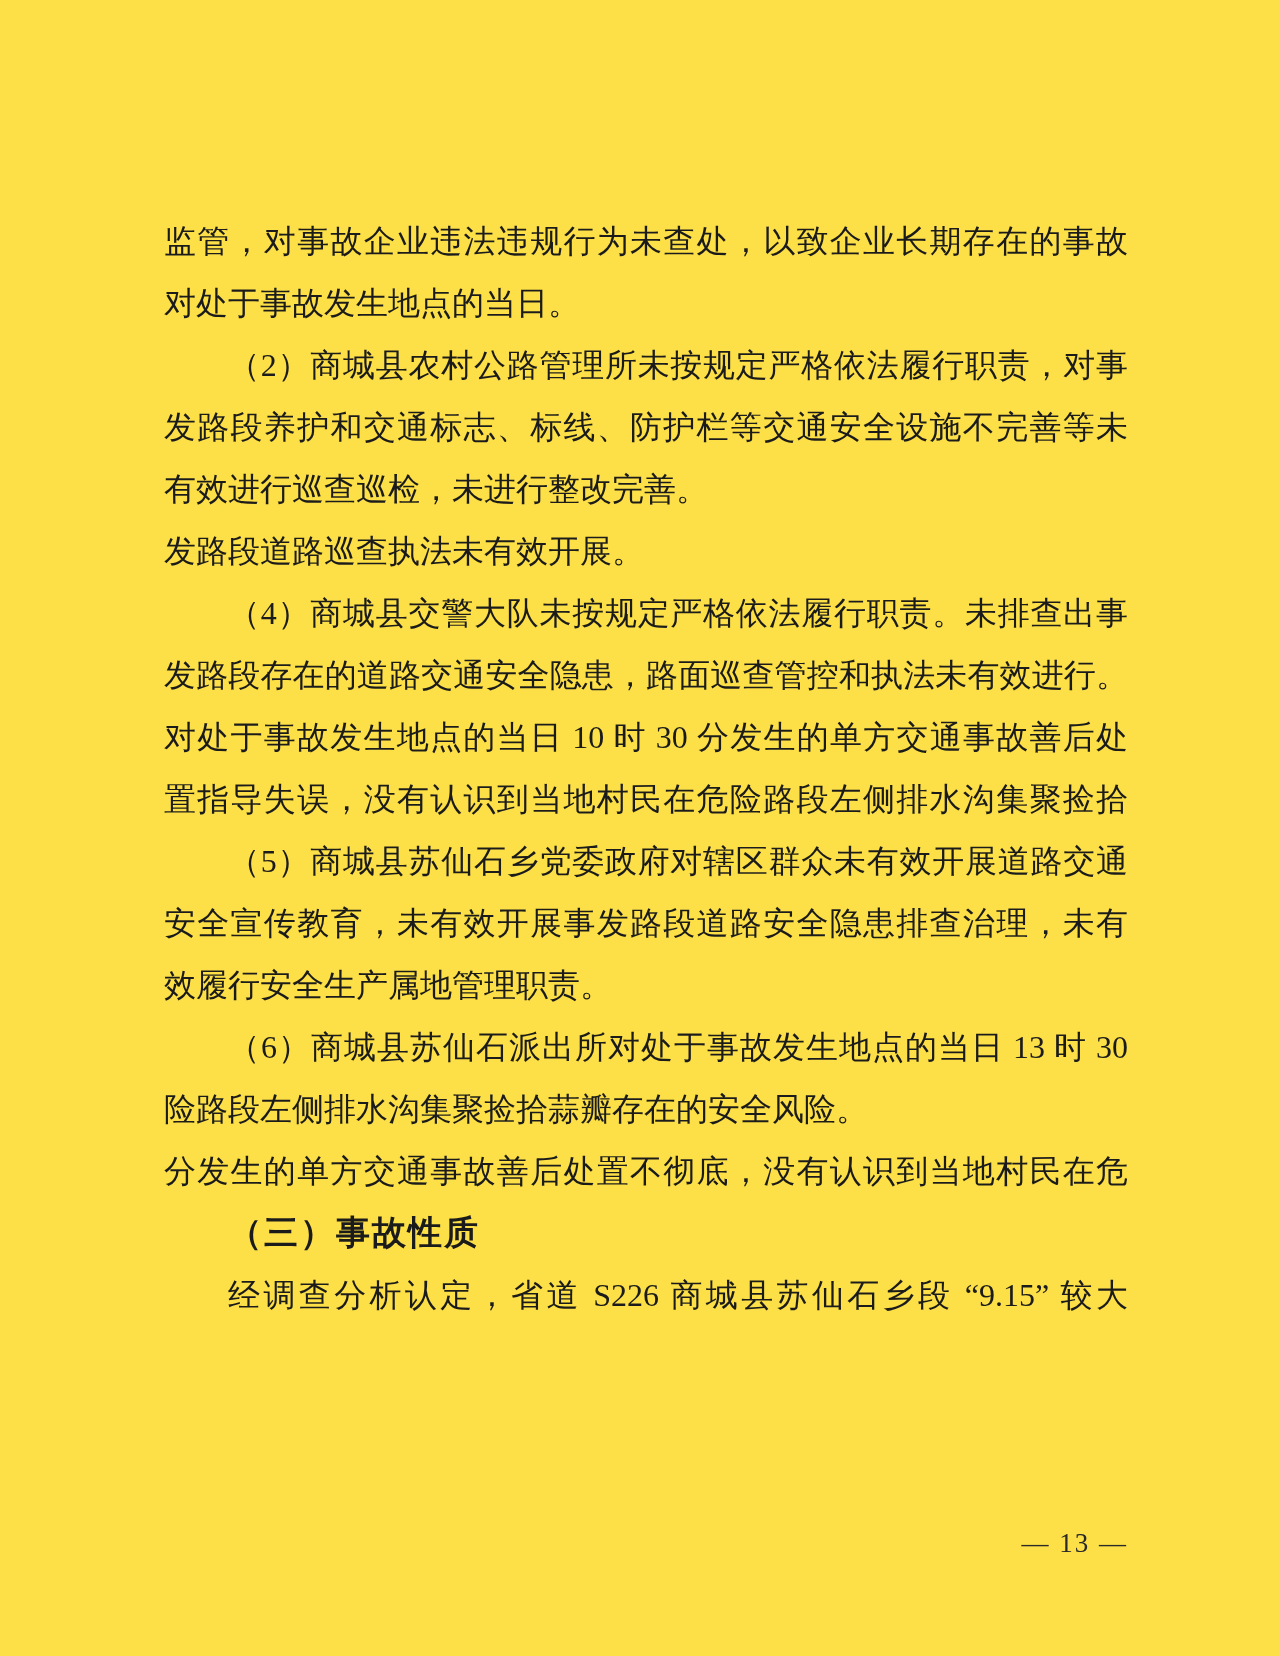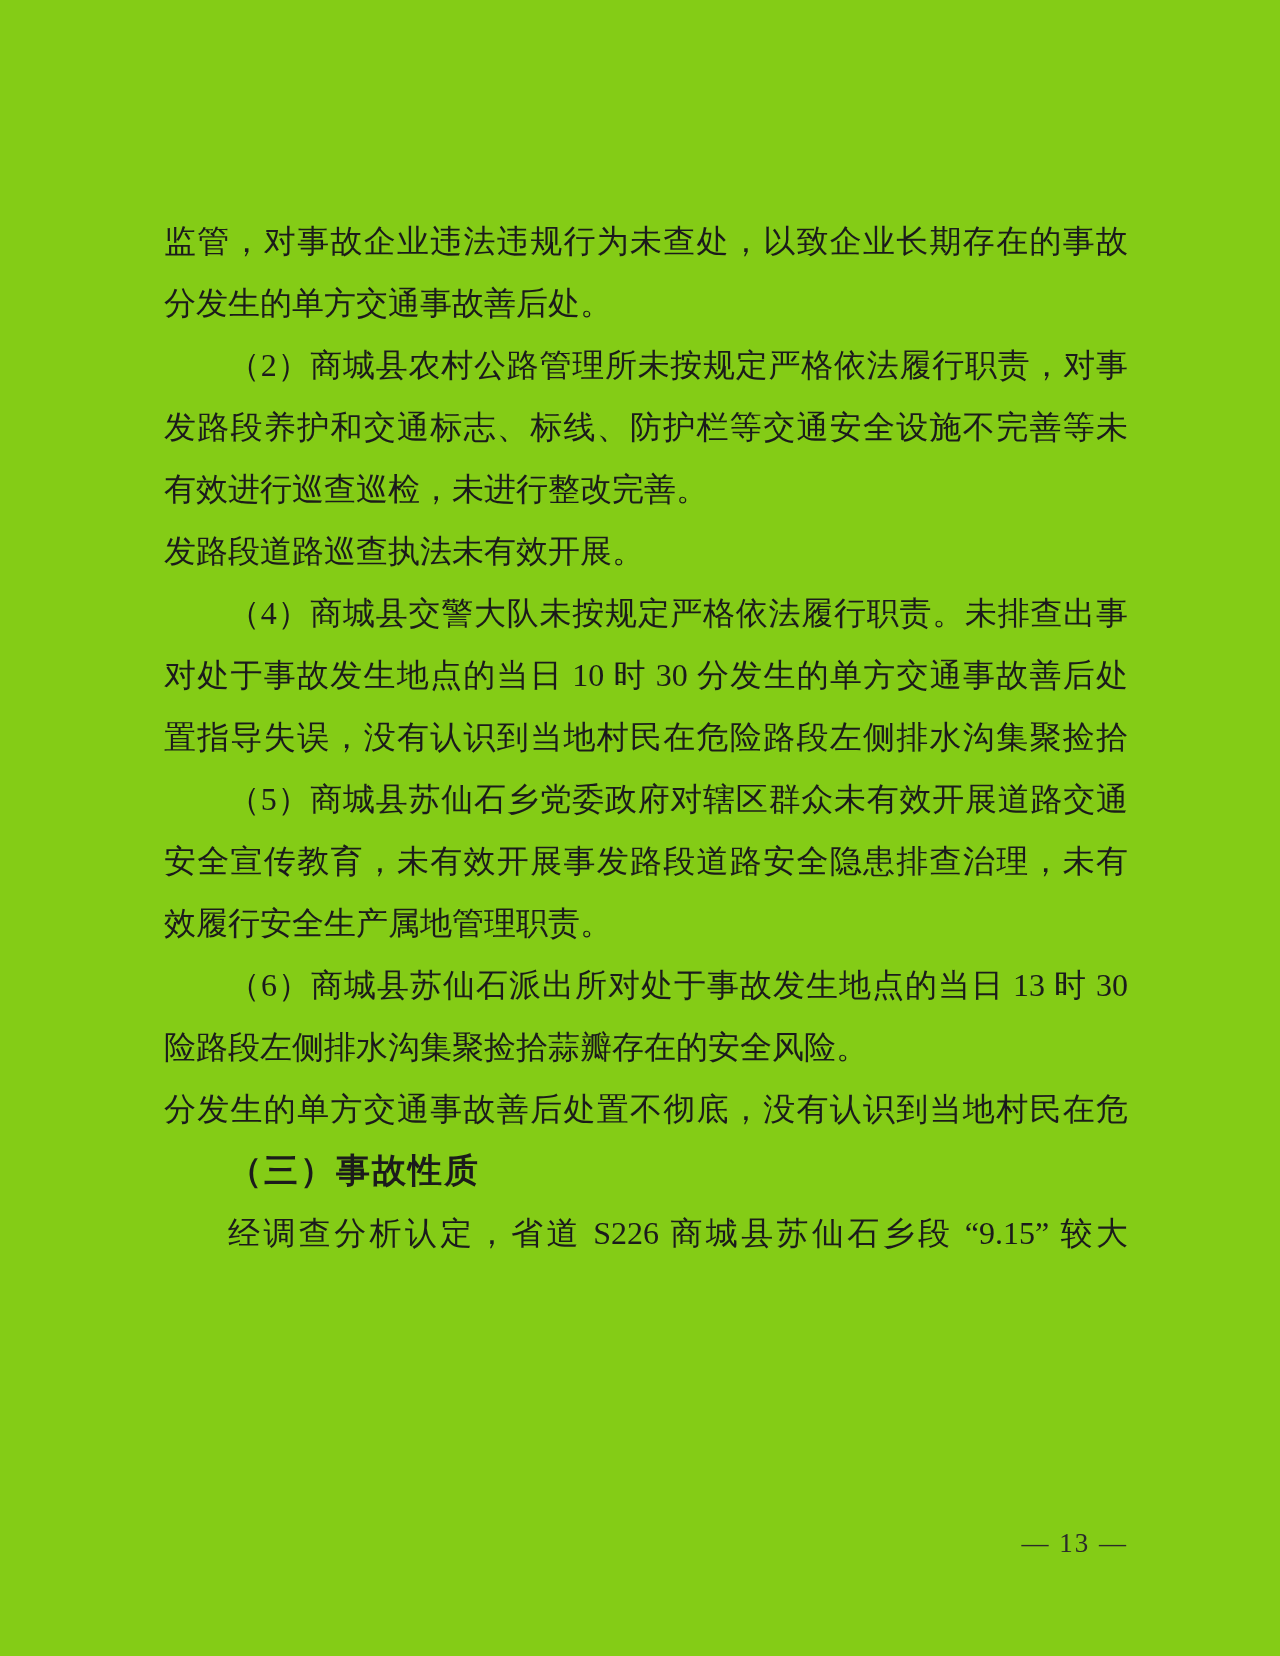--- a/index.html
+++ b/index.html
@@ -4,21 +4,21 @@
 <style>
   html, body {
     margin: 0;
     padding: 0;
     background: #ffffff;
   }
   .page {
     position: relative;
     width: 1280px;
     height: 1656px;
-    background: #84cc16;
+    background: #fde047;
     overflow: hidden;
     font-family: "Liberation Serif", "DejaVu Serif", serif;
   }
   .text-block {
     position: absolute;
     left: 164px;
     top: 210px;
     width: 964px;
   }
   .line {
@@ -50,26 +50,27 @@
     color: #2a2a2a;
     letter-spacing: 2px;
   }
 </style>
 </head>
 <body>
 
 <div class="page">
   <div class="text-block">
       <div class="line justify">监管，对事故企业违法违规行为未查处，以致企业长期存在的事故</div>
-      <div class="line">分发生的单方交通事故善后处。</div>
+      <div class="line">对处于事故发生地点的当日。</div>
       <div class="line justify indent">（2）商城县农村公路管理所未按规定严格依法履行职责，对事</div>
       <div class="line justify">发路段养护和交通标志、标线、防护栏等交通安全设施不完善等未</div>
       <div class="line">有效进行巡查巡检，未进行整改完善。</div>
       <div class="line">发路段道路巡查执法未有效开展。</div>
       <div class="line justify indent">（4）商城县交警大队未按规定严格依法履行职责。未排查出事</div>
+      <div class="line justify">发路段存在的道路交通安全隐患，路面巡查管控和执法未有效进行。</div>
       <div class="line justify">对处于事故发生地点的当日 10 时 30 分发生的单方交通事故善后处</div>
       <div class="line justify">置指导失误，没有认识到当地村民在危险路段左侧排水沟集聚捡拾</div>
       <div class="line justify indent">（5）商城县苏仙石乡党委政府对辖区群众未有效开展道路交通</div>
       <div class="line justify">安全宣传教育，未有效开展事发路段道路安全隐患排查治理，未有</div>
       <div class="line">效履行安全生产属地管理职责。</div>
       <div class="line justify indent">（6）商城县苏仙石派出所对处于事故发生地点的当日 13 时 30</div>
       <div class="line">险路段左侧排水沟集聚捡拾蒜瓣存在的安全风险。</div>
       <div class="line justify">分发生的单方交通事故善后处置不彻底，没有认识到当地村民在危</div>
       <div class="line indent bold">（三）事故性质</div>
       <div class="line justify indent">经调查分析认定，省道 S226 商城县苏仙石乡段 “9.15” 较大</div>

